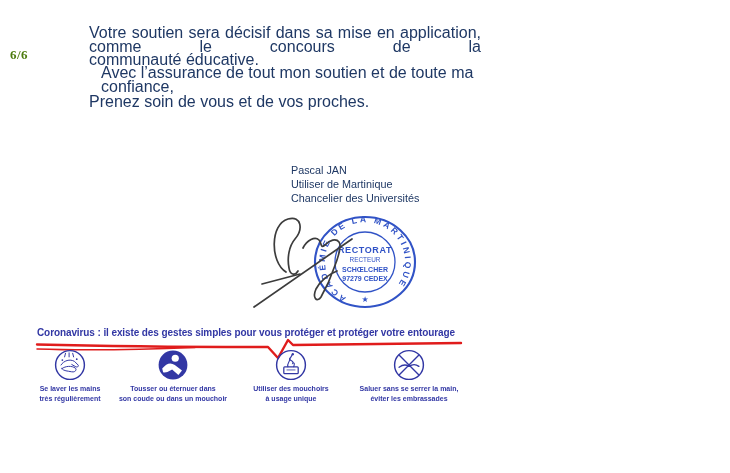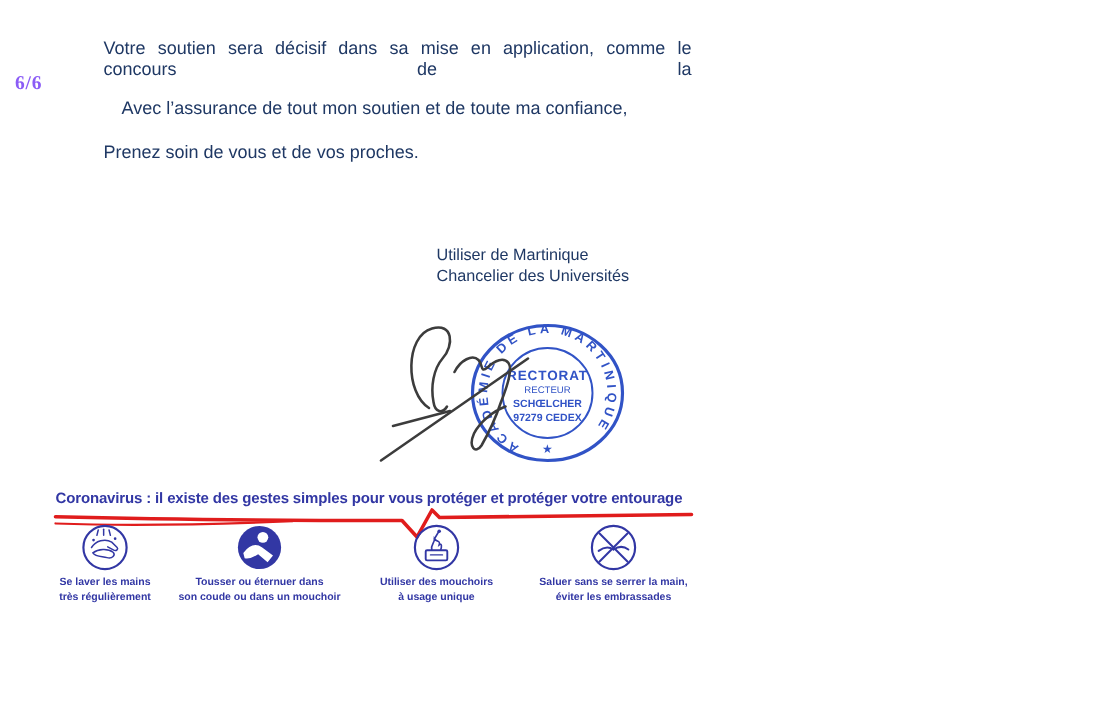--- a/index.html
+++ b/index.html
@@ -13,28 +13,28 @@
     font-family: "Liberation Sans", sans-serif;
   }
   .page-number {
     position: absolute;
     left: 10px;
     top: 47px;
     font-family: "Liberation Serif", serif;
     font-weight: 600;
     font-size: 13px;
     letter-spacing: 0.5px;
-    color: #8b5cf6;
+    color: #4d7c0f;
   }
   .para {
     position: absolute;
-    left: 69px;
+    left: 89px;
     width: 392px;
     color: #1f3864;
-    font-size: 12px;
+    font-size: 16px;
     line-height: 13.5px;
   }
   .para.p1 { top: 26px; }
   .para.p1 .justify-line { text-align: justify; text-align-last: justify; }
   .para.p2 { top: 66px; margin-left: 12px; }
   .para.p3 { top: 95px; }
   .sig-block {
     position: absolute;
     left: 291px;
     top: 163px;
@@ -80,29 +80,31 @@
 </style>
 </head>
 <body>
 
 <div class="screen">
 
   <div class="page-number">6/6</div>
 
   <div class="para p1">
     <div class="justify-line">Votre soutien sera décisif dans sa mise en application, comme le concours de la</div>
+    <div>communauté éducative.</div>
   </div>
   <div class="para p2">
     <div>Avec l’assurance de tout mon soutien et de toute ma confiance,</div>
   </div>
   <div class="para p3">
     <div>Prenez soin de vous et de vos proches.</div>
   </div>
 
   <div class="sig-block">
+    <div>Pascal JAN</div>
     <div>Utiliser de Martinique</div>
     <div>Chancelier des Universités</div>
   </div>
 
   <svg class="stamp-svg" width="110" height="100" viewBox="0 0 110 100">
     <ellipse cx="55" cy="50" rx="50" ry="45" fill="none" stroke="#3153c6" stroke-width="2.1"></ellipse>
     <circle cx="55" cy="50" r="30" fill="none" stroke="#3153c6" stroke-width="1.3"></circle>
     <defs>
       <path id="ringPath" d="M 38.1,86.3 A 40,40 0 1 1 71.9,86.3" fill="none"></path>
     </defs>

